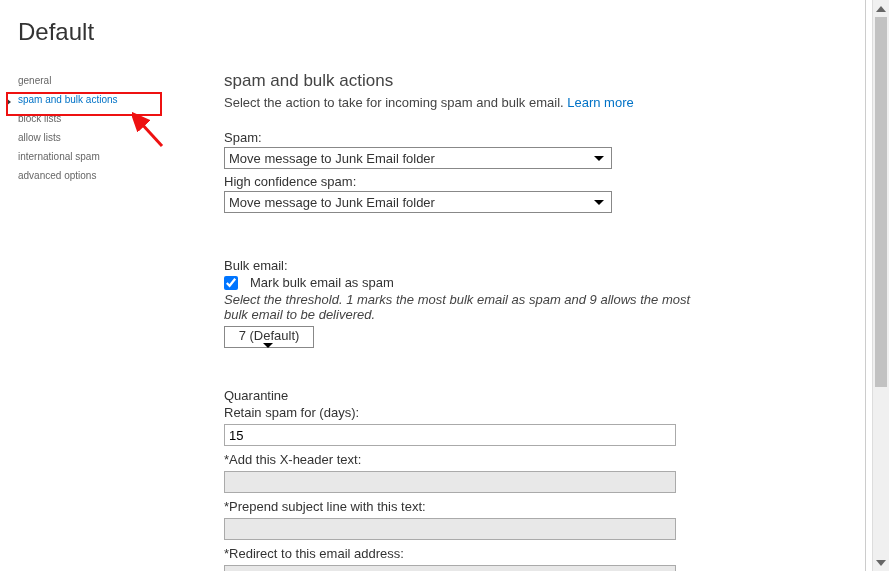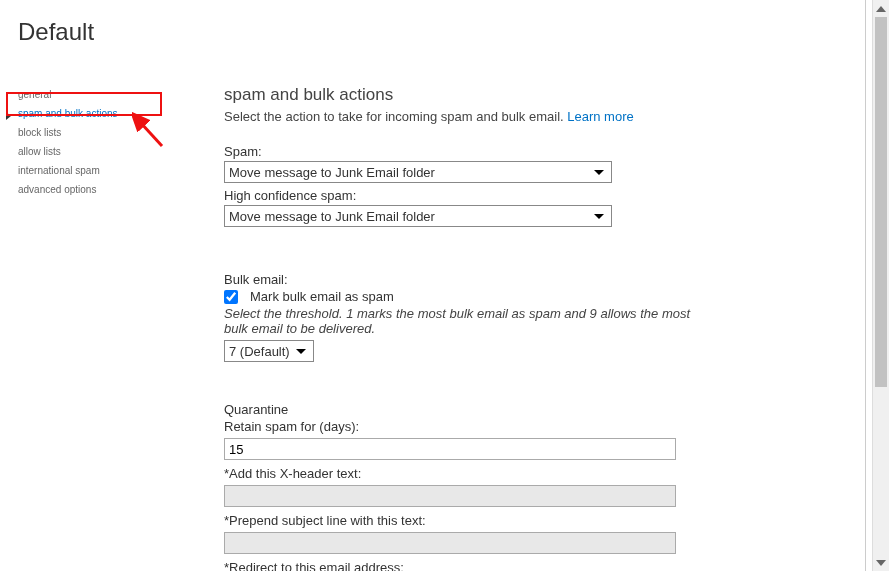--- a/index.html
+++ b/index.html
@@ -14,21 +14,21 @@
       position: relative;
     }
     .page {
       padding: 18px 0 0 18px;
       height: 100%;
     }
     .page-title {
       font-size: 24px;
       font-weight: 300;
       color: #333;
-      margin-bottom: 39px;
+      margin-bottom: 25px;
     }
     .content-wrap {
       display: flex;
     }
     .sidebar {
       width: 164px;
       flex-shrink: 0;
     }
     .sidebar-item {
       display: block;
@@ -110,20 +110,21 @@
     .select-small {
       width: 90px;
       height: 22px;
       border: 1px solid #888;
       display: flex;
       align-items: center;
       justify-content: space-between;
       cursor: pointer;
       padding: 1px 4px;
       margin-top: 4px;
+      flex-direction: column;
     }
     .gap { height: 40px; }
     .checkbox-row {
       display: flex;
       align-items: center;
       gap: 12px;
       margin: 2px 0 2px 0;
     }
     .checkbox-row input { width: 14px; height: 14px; }
     .helper-text {

